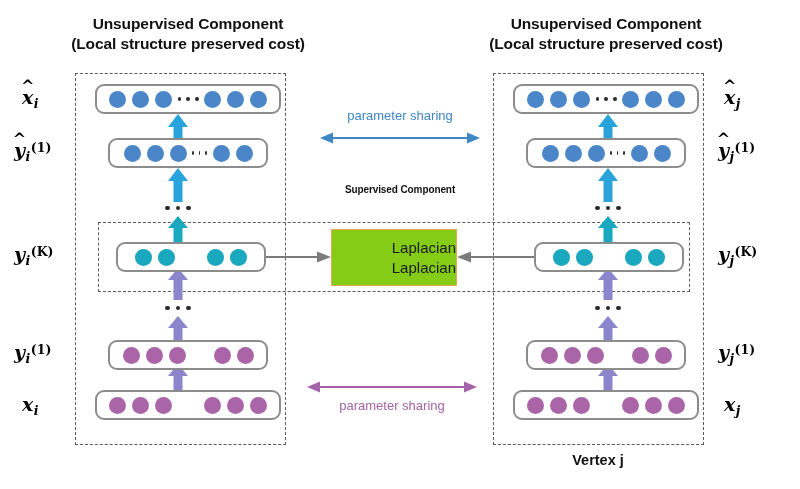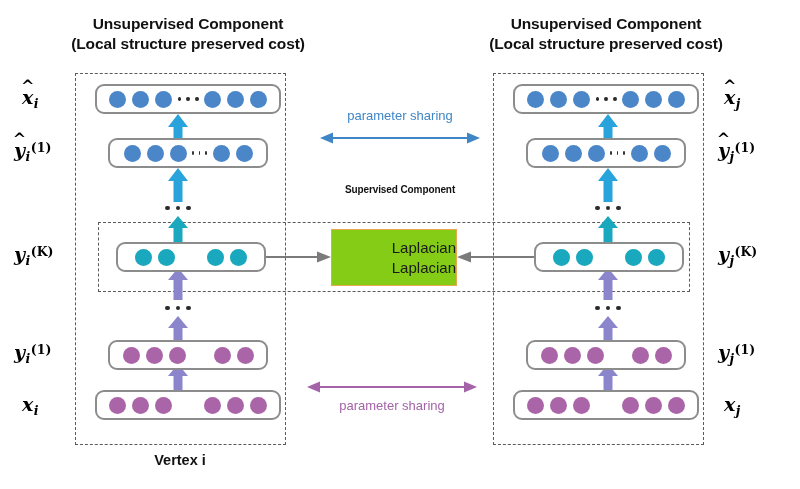--- a/index.html
+++ b/index.html
@@ -466,15 +466,15 @@
     <span class="sup">(1)</span>
   </div>
 
   <div class="abs mlabel" style="left:724px;top:393px;">
     <span class="base">
       <span>x</span>
     </span>
     <span class="sub">j</span>
   </div>
 
-  <div class="abs vertex-caption" style="left:95px;top:452px;width:170px;">Vertex i</div>
+  <div class="abs vertex-caption" style="left:513px;top:452px;width:170px;">Vertex j</div>
 
 </div>
 
 </body></html>

